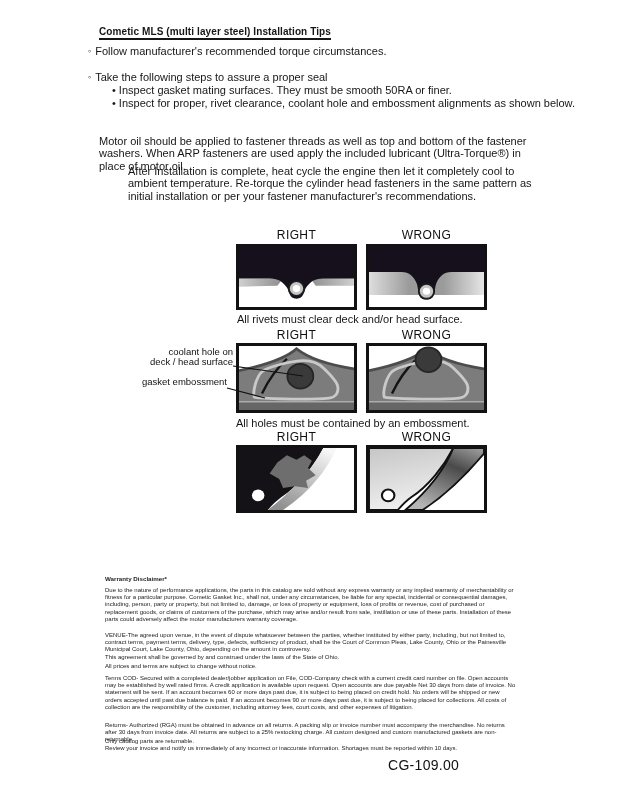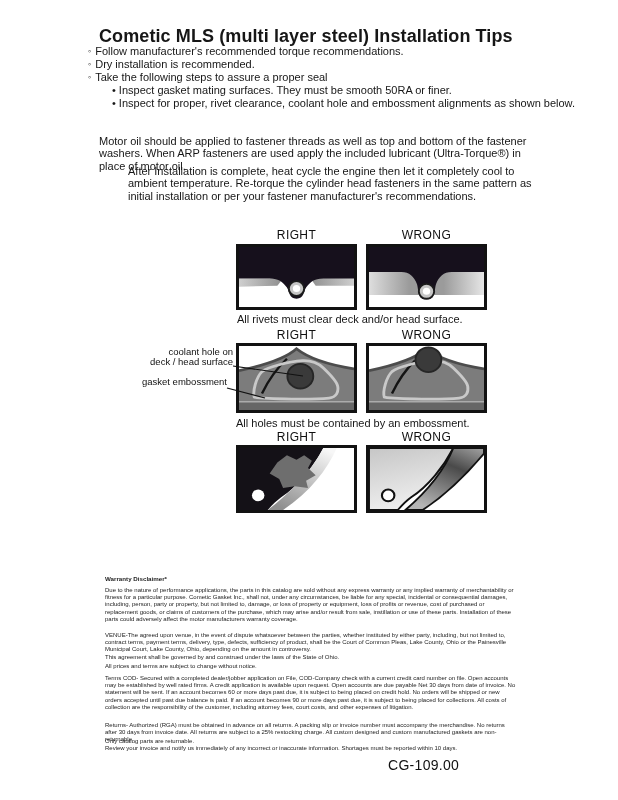--- a/index.html
+++ b/index.html
@@ -1,19 +1,19 @@
 <!DOCTYPE html>
 <html><head>
 <meta charset="utf-8">
 <style>
   html,body{margin:0;padding:0;background:#ffffff;}
   .page{position:relative;width:618px;height:800px;background:#ffffff;overflow:hidden;
         font-family:"Liberation Sans","DejaVu Sans",sans-serif;color:#161616;}
   .abs{position:absolute;}
-  .title{font-size:18px;font-weight:bold;
+  .title{font-size:10px;font-weight:bold;text-decoration:underline;
          text-underline-offset:3px;text-decoration-thickness:1.5px;letter-spacing:0.1px;}
   .body-line{font-size:11px;line-height:13px;white-space:nowrap;}
   .bullet-dot{display:inline-block;font-size:9px;vertical-align:1px;margin-right:4px;}
   .sub-dot{display:inline-block;font-size:11px;margin-right:3px;}
   .sec-head{font-size:12.5px;font-weight:bold;}
   .para{font-size:11px;line-height:12.4px;width:428px;}
   .dlabel{width:121px;text-align:center;font-size:12px;letter-spacing:0.4px;color:#0f0f0f;}
   .panel{width:121px;border:3px solid #121212;background:#fff;box-sizing:border-box;line-height:0;}
   .caption{font-size:11px;line-height:12.5px;}
   .ann{font-size:9.5px;line-height:10px;text-align:right;color:#111;}
@@ -21,22 +21,21 @@
   .fine-head{font-size:6.2px;font-weight:bold;}
   .pagenum{font-size:14px;letter-spacing:0.3px;color:#101010;}
 </style>
 </head>
 <body>
 
 <div class="page">
 
   <div class="abs title" style="left:99px;top:26px;">Cometic MLS (multi layer steel) Installation Tips</div>
 
-  <div class="abs body-line" style="left:88px;top:45px;"><span class="bullet-dot">◦</span><span>Follow manufacturer's recommended torque recommendations.</span></div>
-  <div class="abs body-line" style="left:88px;top:58px;"><span class="bullet-dot">◦</span><span>Dry installation is recommended.</span></div>
+  <div class="abs body-line" style="left:88px;top:45px;"><span class="bullet-dot">◦</span><span>Follow manufacturer's recommended torque circumstances.</span></div>
   <div class="abs body-line" style="left:88px;top:71px;"><span class="bullet-dot">◦</span><span>Take the following steps to assure a proper seal</span></div>
   <div class="abs body-line" style="left:112px;top:84px;"><span class="sub-dot">•</span><span>Inspect gasket mating surfaces.  They must be smooth 50RA or finer.</span></div>
   <div class="abs body-line" style="left:112px;top:97px;"><span class="sub-dot">•</span><span>Inspect for proper, rivet clearance, coolant hole and embossment alignments as shown below.</span></div>
 
   <div class="abs para" style="left:99px;top:135px;">Motor oil should be applied to fastener threads as well as top and bottom of the fastener washers. When ARP fasteners are used apply the included lubricant (Ultra-Torque®) in place of motor oil.</div>
   <div class="abs para" style="left:99px;top:165px;margin-left:29px;">After Installation is complete, heat cycle the engine then let it completely cool to ambient temperature. Re-torque the cylinder head fasteners in the same pattern as initial installation or per your fastener manufacturer's recommendations.</div>
 
   <div class="abs dlabel" style="left:236px;top:228px;">RIGHT</div>
   <div class="abs dlabel" style="left:366px;top:228px;">WRONG</div>
 

